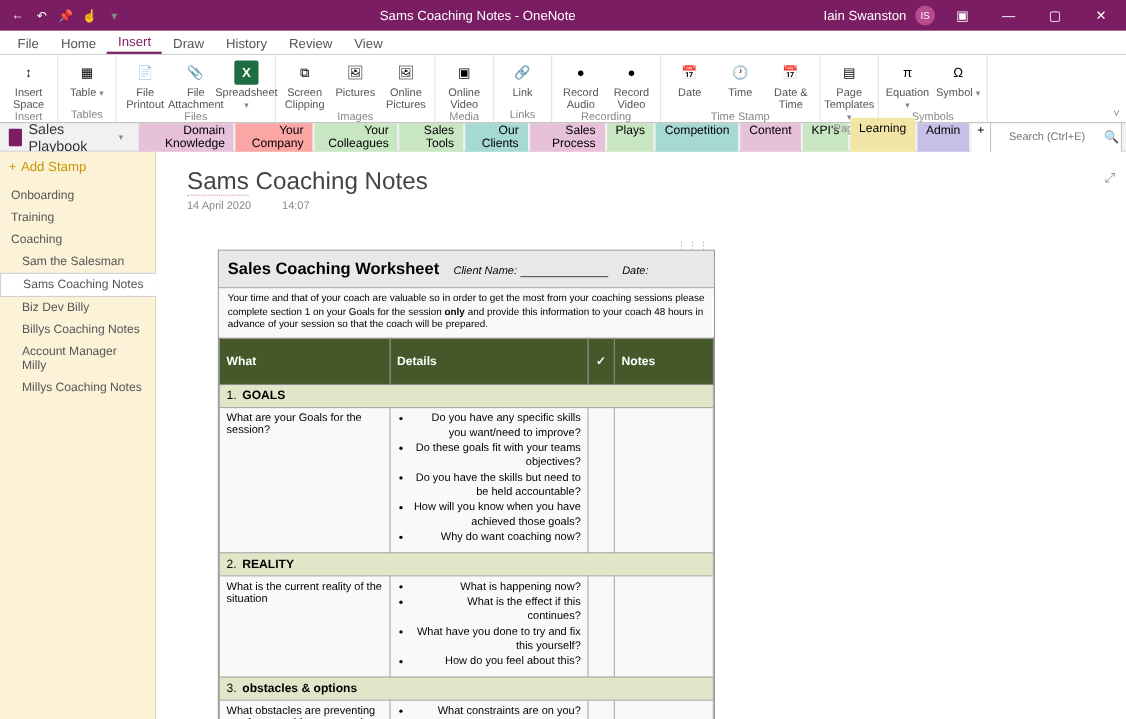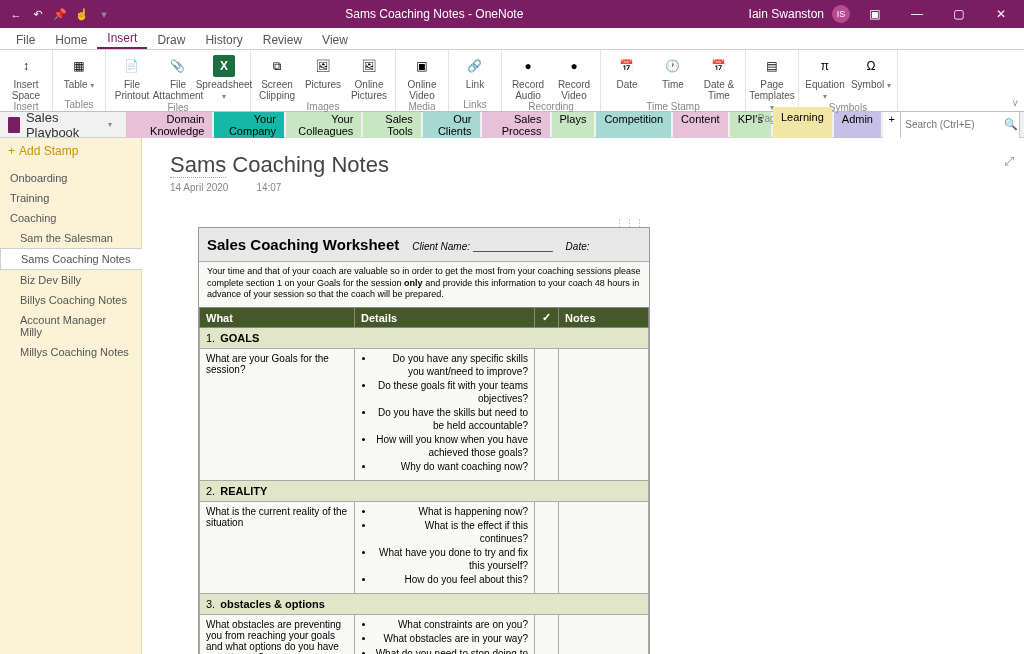--- a/index.html
+++ b/index.html
@@ -33,21 +33,21 @@
 
 
 .sectionbar { background: #f1f1f1; height: 26px; display: flex; align-items: center; border-bottom: 1px solid #d0d0d0; }
 .notebook-btn { display: flex; align-items: center; gap: 6px; padding: 0 8px; height: 100%; }
 .notebook-btn .book-icon { width: 14px; height: 16px; background: #7a1d63; border-radius: 1px; }
 .notebook-btn .name { font-size: 13px; color: #333; }
 .section-tabs { display: flex; gap: 2px; padding-left: 6px; }
 .stab { padding: 4px 8px; font-size: 11px; border-radius: 2px 2px 0 0; cursor: default; text-align: right; }
 .stab.add { background: #fff; width: 22px; text-align: center; padding: 4px 2px; }
 .search-area { margin-left: auto; display: flex; align-items: center; padding-right: 6px; }
-.search-box { border: 1px solid #c4c4c4; background: #fff; height: 34px; width: 120px; font-size: 10px; padding: 0 4px; color: #aaa; }
+.search-box { border: 1px solid #c4c4c4; background: #fff; height: 34px; width: 120px; font-size: 10px; padding: 0 16px; color: #aaa; }
 .search-icon { margin-left: -16px; font-size: 11px; color: #888; }
 
 
 .pagelist { position: absolute; left: 0; top: 138px; width: 142px; bottom: 0; background: #fbf2d8; border-right: 1px solid #e4d9a8; }
 .addpage { padding: 6px 8px; color: #c99700; font-size: 12px; display: flex; align-items: center; gap: 4px; }
 .pagelist .pages { padding-top: 4px; }
 .pagelist .pg { padding: 4px 10px; font-size: 11px; color: #555; cursor: default; }
 .pagelist .pg.sub { padding-left: 20px; }
 .pagelist .pg.selected { background: #fff; border: 1px solid #d0d0d0; border-right: none; margin-right: -1px; }
 
@@ -60,21 +60,21 @@
 
 
 .worksheet { margin-top: 34px; margin-left: 28px; width: 452px; border: 1px solid #999; background: #f9f9f7; font-size: 10.5px; position: relative; }
 .worksheet .drag-handle { position: absolute; top: -10px; right: 4px; font-size: 9px; color: #aaa; letter-spacing: 1px; }
 .ws-header { background: #e8e8e8; padding: 8px; }
 .ws-title { font-size: 15px; font-weight: bold; display: inline-block; }
 .ws-fields { display: inline-block; font-size: 10px; font-style: italic; margin-left: 10px; }
 .ws-field-line { display: inline-block; border-bottom: 1px solid #555; width: 80px; vertical-align: bottom; margin-right: 10px; }
 .ws-intro { font-size: 9px; padding: 4px 8px 6px; line-height: 1.3; border-top: 1px solid #aaa; background: #f9f9f7; }
 .ws-table { width: 100%; border-collapse: collapse; }
-.ws-table th { background: #445829; color: #fff; text-align: left; padding: 3px 6px; font-size: 11px; font-weight: bold; border: 1px solid #888; }
+.ws-table th { background: #445829; color: #fff; text-align: left; padding: 14px 6px; font-size: 11px; font-weight: bold; border: 1px solid #888; }
 .ws-table th.check { text-align: center; }
 .ws-table td { border: 1px solid #aaa; padding: 4px 6px; vertical-align: top; font-size: 10px; }
 .ws-section-row td { background: #e2e6c8; font-weight: bold; font-size: 11px; }
 .ws-section-row .num { font-weight: normal; margin-right: 2px; }
 .ws-table ul { list-style: disc; padding-left: 14px; text-align: right; }
 .ws-table ul li { margin-bottom: 2px; line-height: 1.25; }
 .col-what { width: 155px; }
 .col-details { width: 180px; }
 .col-check { width: 24px; }
 .col-notes { width: auto; }
@@ -248,21 +248,21 @@
 </div>
 
 <div class="sectionbar">
   <div class="notebook-btn">
     <span class="book-icon"></span>
     <span class="name">Sales Playbook</span>
     <span class="caret-sm">▾</span>
   </div>
   <div class="section-tabs" id="section-tabs">
       <div class="stab" style="background: rgb(231, 192, 217);">Domain Knowledge</div>
-      <div class="stab" style="background: #14b8a6;">Your Company</div>
+      <div class="stab" style="background: #fca5a5;">Your Company</div>
       <div class="stab" style="background: rgb(201, 230, 195);">Your Colleagues</div>
       <div class="stab" style="background: rgb(201, 230, 195);">Sales Tools</div>
       <div class="stab" style="background: rgb(166, 217, 211);">Our Clients</div>
       <div class="stab" style="background: rgb(231, 192, 217);">Sales Process</div>
       <div class="stab" style="background: rgb(201, 230, 195);">Plays</div>
       <div class="stab" style="background: rgb(166, 217, 211);">Competition</div>
       <div class="stab" style="background: rgb(231, 192, 217);">Content</div>
       <div class="stab" style="background: rgb(201, 230, 195);">KPI's</div>
       <div class="stab" style="background: rgb(242, 230, 166); position: relative; top: -2px;">Learning</div>
       <div class="stab" style="background: rgb(198, 192, 231);">Admin</div>

